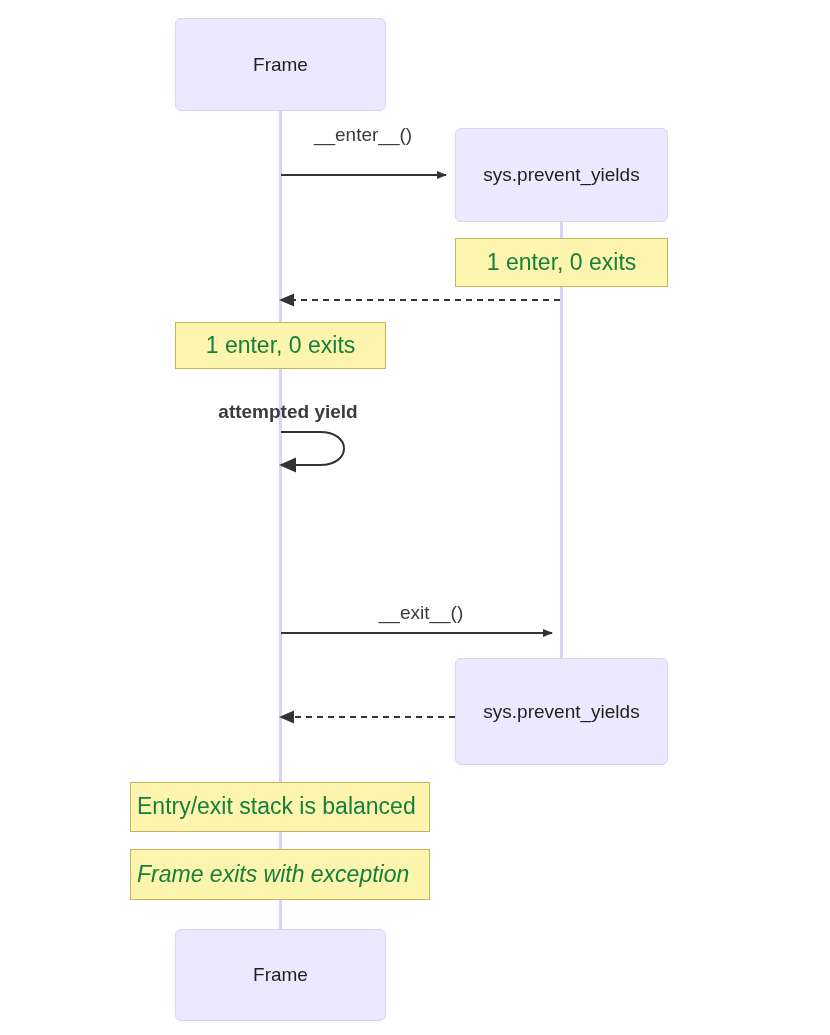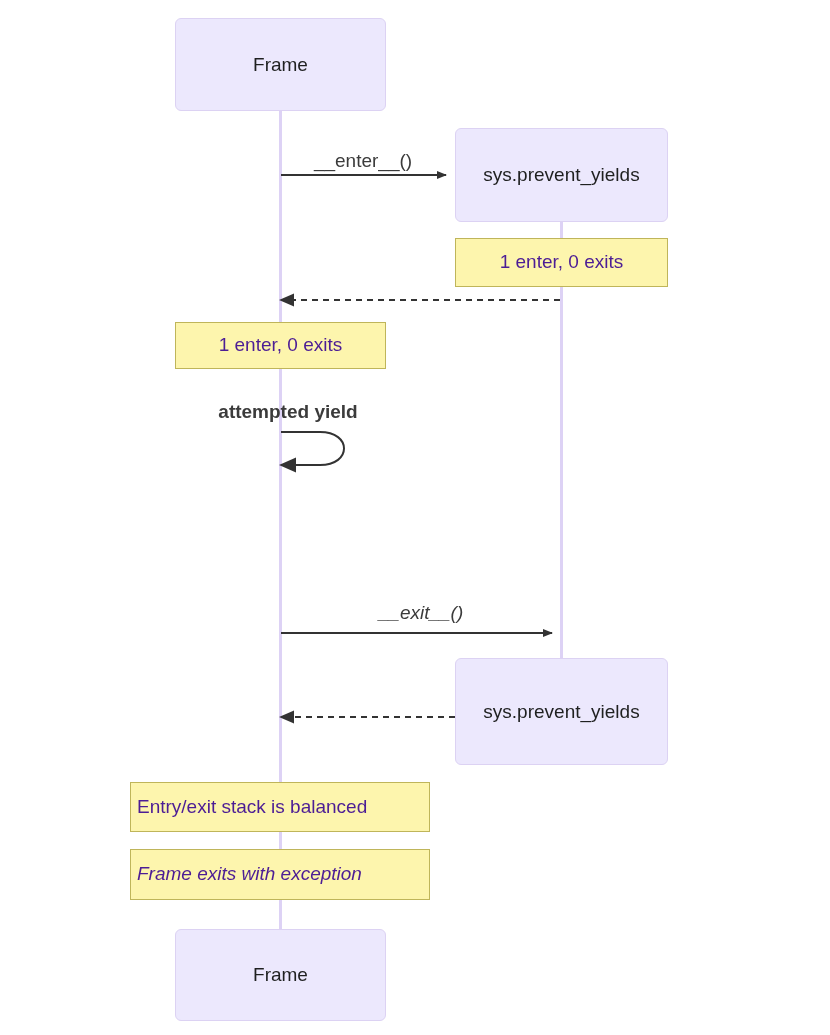--- a/index.html
+++ b/index.html
@@ -47,22 +47,22 @@
     padding-top: 42px;
   }
   
   .note {
     position: absolute;
     box-sizing: border-box;
     background: #FDF5AD;
     border: 1px solid #bfb55a;
     display: flex;
     align-items: center;
-    color: #4c1d95;
-    font-size: 19px;
+    color: #15803d;
+    font-size: 23px;
     line-height: 1.28;
     z-index: 5;
     white-space: pre-line;
   }
   .note.center { justify-content: center; text-align: center; }
   .note.left   { justify-content: flex-start; text-align: left; padding-left: 6px; }
   
   .msg-svg {
     position: absolute;
     left: 0;
@@ -123,25 +123,25 @@
 
     <path d="M281,432 L320,432 C352,432 352,465 320,465 L294,465" stroke="#333333" stroke-width="2" fill="none"></path>
     <path d="M279,465 L296,457.5 L296,472.5 z" fill="#333333"></path>
 
     <line x1="281" y1="633" x2="552" y2="633" stroke="#333333" stroke-width="2" marker-end="url(#arrow-right)"></line>
 
     <line x1="455" y1="717" x2="292" y2="717" stroke="#333333" stroke-width="2" stroke-dasharray="6,5"></line>
     <path d="M279,717 L294,710.5 L294,723.5 z" fill="#333333"></path>
   </svg>
 
-  <div class="msg-label" style="left:363px; top:150px;">__enter__()</div>
+  <div class="msg-label" style="left:363px; top:124px;">__enter__()</div>
 
   <div class="msg-label" style="left:288px; top:401px;font-weight:bold;">attempted yield</div>
 
-  <div class="msg-label" style="left:421px; top:602px;font-style:italic;">__exit__()</div>
+  <div class="msg-label" style="left:421px; top:602px;">__exit__()</div>
 
   <div class="note center" style="left:455px; top:238px; width:213px; height:49px;">1 enter, 0 exits</div>
 
   <div class="note center" style="left:175px; top:322px; width:211px; height:47px;">1 enter, 0 exits</div>
 
 
 
   <div class="note left" style="left:130px; top:782px; width:300px; height:50px;">Entry/exit stack is balanced</div>
 
   <div class="note left" style="left:130px; top:849px; width:300px; height:51px;font-style:italic;">Frame exits with exception</div>

